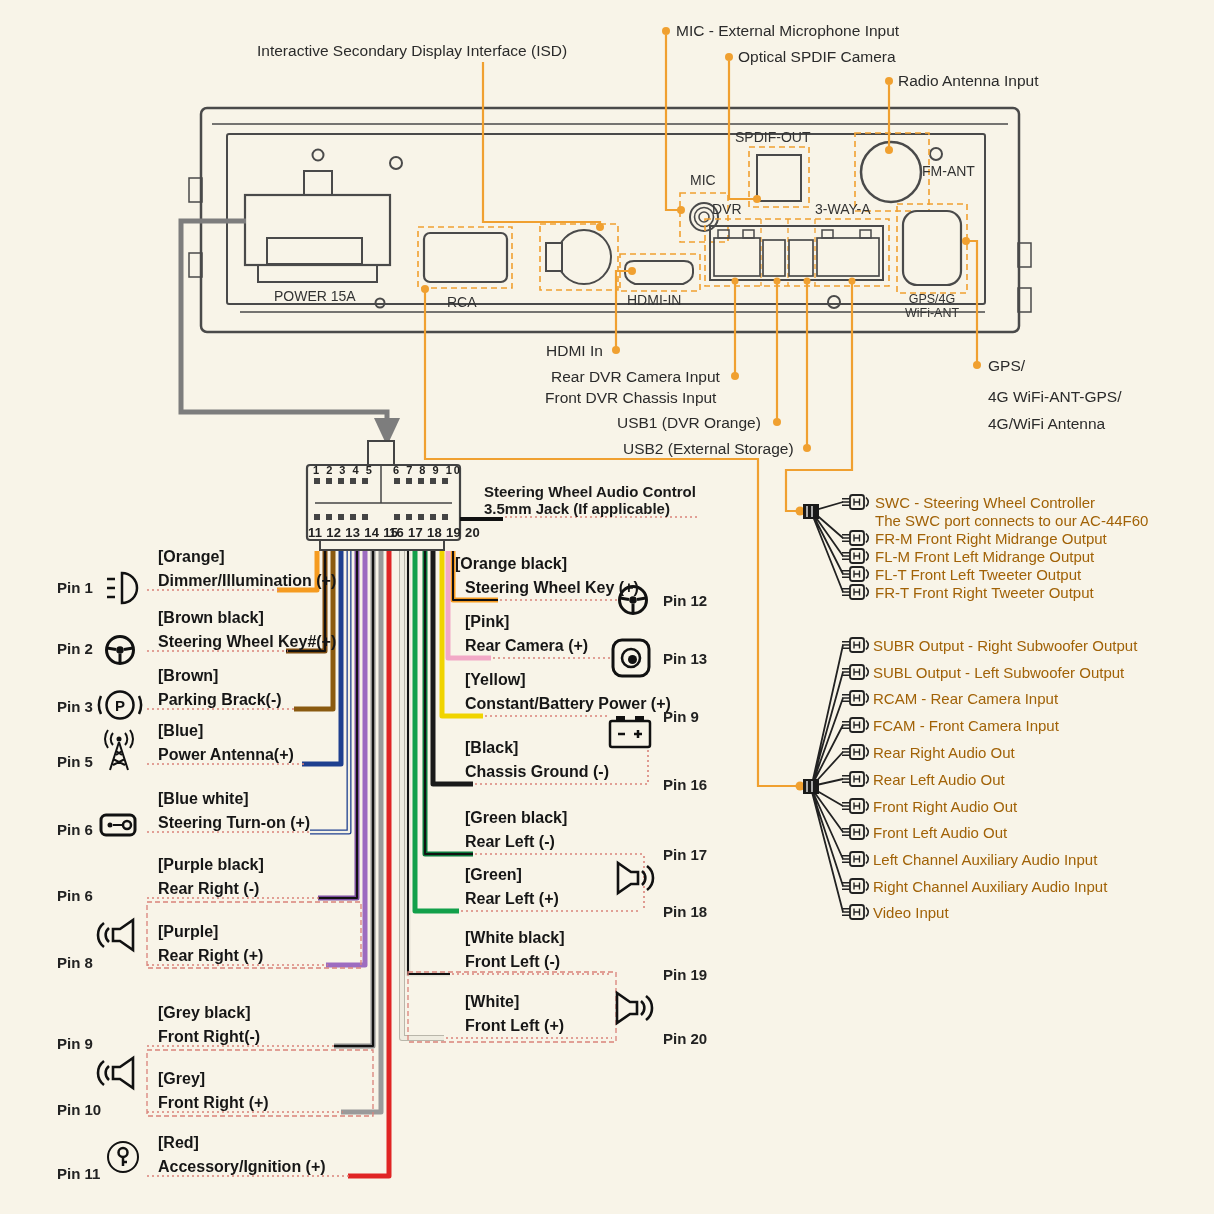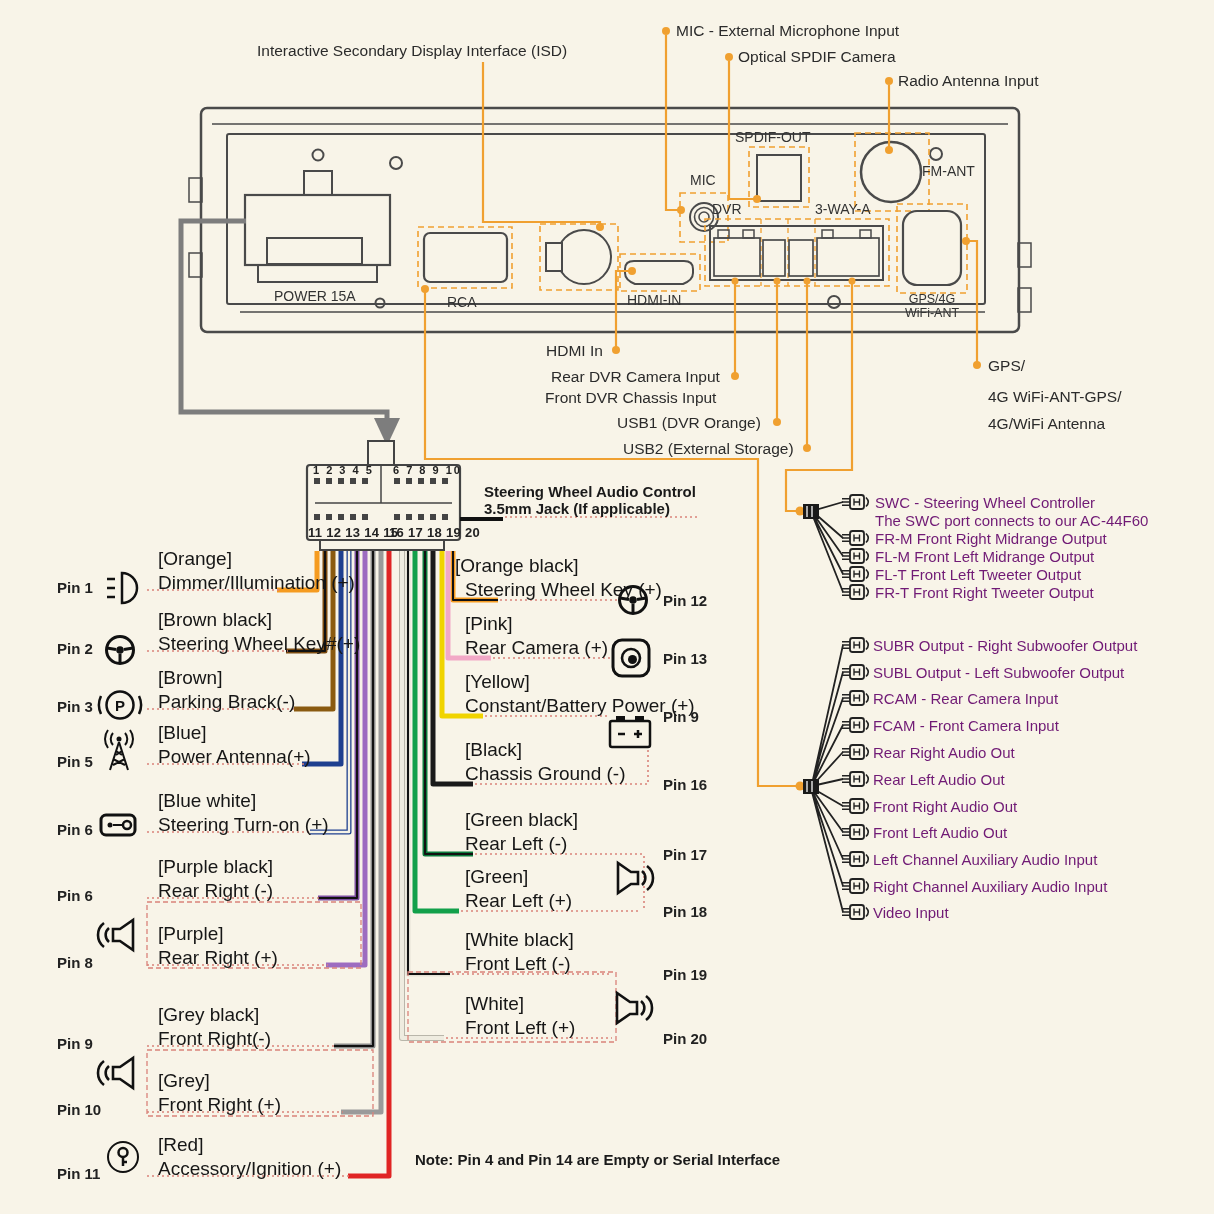--- a/index.html
+++ b/index.html
@@ -4,22 +4,22 @@
 <style>
   html,body{margin:0;padding:0;}
   #stage{position:relative;width:1214px;height:1214px;background:#f8f4e8;overflow:hidden;
          font-family:"Liberation Sans",sans-serif;}
   svg{position:absolute;left:0;top:0;}
   .t{position:absolute;white-space:nowrap;color:#1c1c1c;}
   .ann{font-size:15.5px;color:#2b2b2b;}
   .port{font-size:14px;color:#333;}
   .small{font-size:12.5px;color:#333;}
   .pin{font-size:15px;font-weight:bold;color:#222;}
-  .fn{font-size:19px;font-weight:normal;color:#161616;}
-  .list{font-size:15px;color:#701a75;}
+  .fn{font-size:16px;font-weight:bold;color:#161616;}
+  .list{font-size:15px;color:#a16207;}
   .title{font-size:15px;font-weight:bold;color:#1a1a1a;}
   .nums{font-size:11px;font-weight:bold;letter-spacing:2px;color:#222;}
   .nums2{font-size:13px;font-weight:bold;letter-spacing:0.3px;color:#222;}
 </style>
 </head>
 <body>
 
 <div id="stage">
 
 <svg width="1214" height="1214" viewBox="0 0 1214 1214">
@@ -408,15 +408,14 @@
 <div class="t list" style="left:873px;top:690px">RCAM - Rear Camera Input</div>
 <div class="t list" style="left:873px;top:717px">FCAM - Front Camera Input</div>
 <div class="t list" style="left:873px;top:744px">Rear Right Audio Out</div>
 <div class="t list" style="left:873px;top:771px">Rear Left Audio Out</div>
 <div class="t list" style="left:873px;top:798px">Front Right Audio Out</div>
 <div class="t list" style="left:873px;top:824px">Front Left Audio Out</div>
 <div class="t list" style="left:873px;top:851px">Left Channel Auxiliary Audio Input</div>
 <div class="t list" style="left:873px;top:878px">Right Channel Auxiliary Audio Input</div>
 <div class="t list" style="left:873px;top:904px">Video Input</div>
 
-<div class="t title" style="left:415px;top:1151px">Note: Pin 4 and Pin 14 are Empty or Serial Interface</div>
 
 </div>
 
 </body></html>

